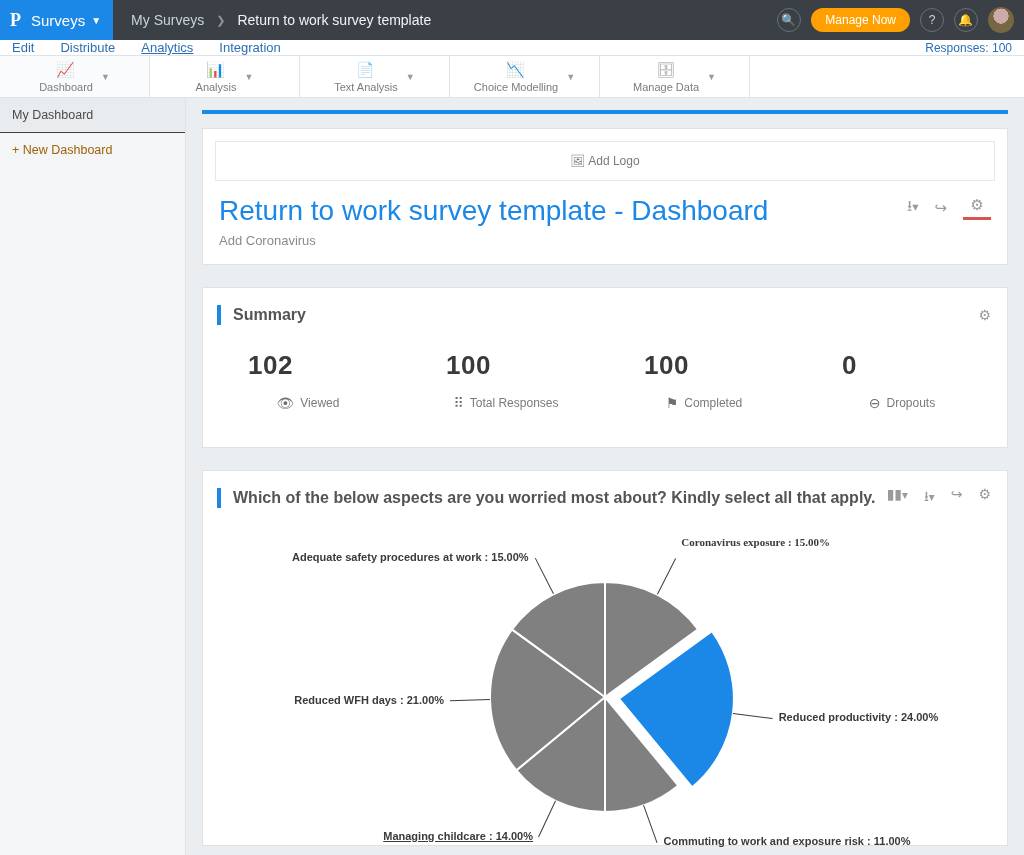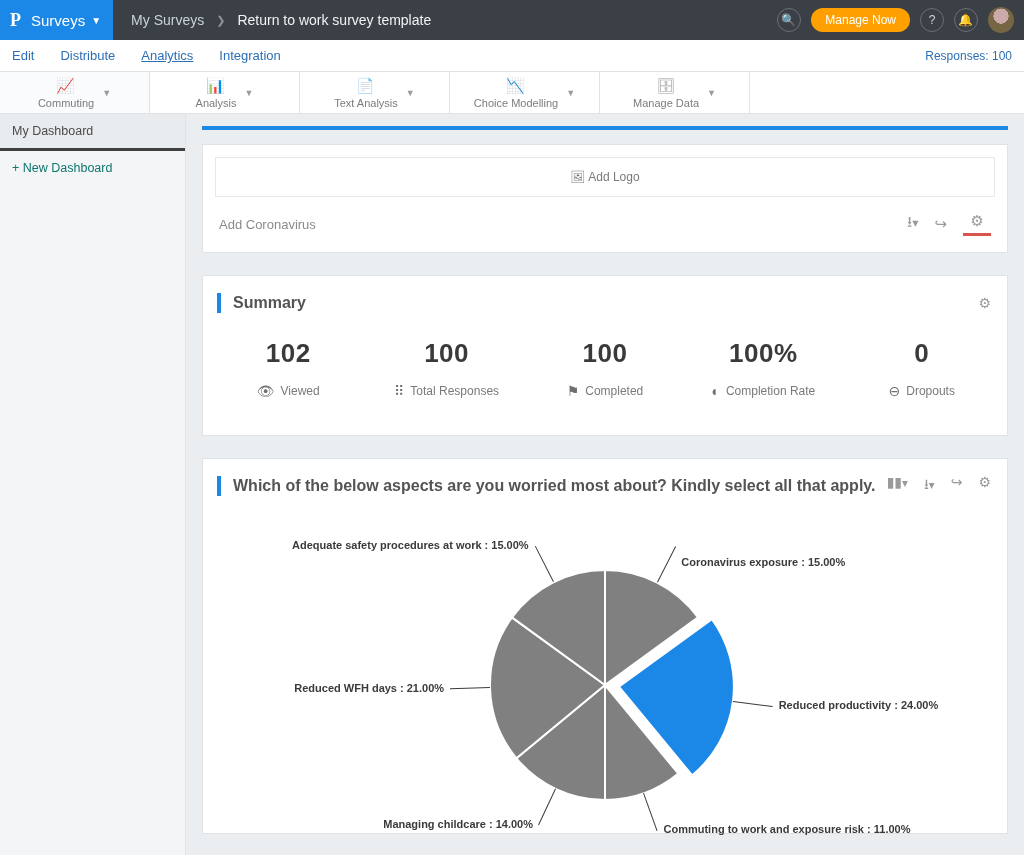--- a/index.html
+++ b/index.html
@@ -79,21 +79,21 @@
     cursor: pointer;
   }
   .avatar {
     width: 26px; height: 26px; border-radius: 50%;
     background: radial-gradient(circle at 50% 35%, #caa 0 35%, #764 36% 100%);
   }
   
   .subnav {
     display: flex;
     align-items: center;
-    height: 32px;
+    height: 16px;
     background: #fff;
     padding: 0 12px;
     border-bottom: 1px solid var(--light-border);
   }
   .subnav a {
     color: #2c6fb5;
     font-size: 13px;
     margin-right: 26px;
     text-decoration: none;
     cursor: pointer;
@@ -133,26 +133,26 @@
     width: 186px;
     background: #f3f5f6;
     border-right: 1px solid var(--light-border);
     min-height: 760px;
   }
   .side-item {
     padding: 10px 12px;
     font-size: 12.5px;
     color: #4a4a4a;
     background:#e9ecee;
-    border-bottom:3px solid #404040;
+    border-bottom:1px solid #404040;
   }
   .side-add {
     padding: 10px 12px;
     font-size: 12.5px;
-    color: #0f766e;
+    color: #a16207;
     cursor: pointer;
   }
   .main {
     flex: 1;
     padding: 12px 16px 30px 16px;
   }
   .accentbar { height:4px; background:var(--blue); margin-bottom:14px;}
   .panel {
     background: #fff;
     border: 1px solid var(--light-border);
@@ -192,21 +192,21 @@
     padding: 14px 16px 4px 14px;
   }
   .sec-head .bar { width:4px; height:20px; background:var(--blue); margin-right:8px;}
   .sec-head h3 { margin:4px; font-size:16px; font-weight:600; color:#545454; flex:1;}
   .sec-head .tools{ display:flex; gap:16px; color:#9a9a9a; font-size:14px;}
   .sec-head .tools span{cursor:pointer;}
   .stats {
     display:flex; justify-content:space-around;
     padding: 18px 6px 36px 6px;
   }
-  .stat { text-align:center; min-width:120px;}
+  .stat { min-width:120px;}
   .stat .num { font-size:26px; font-weight:700; color:#3a3a3a; letter-spacing:.5px;}
   .stat .lbl { margin-top:14px; color:#7a7a7a; font-size:12px; display:flex; align-items:center; justify-content:center; gap:6px;}
   .stat .lbl .ic{ color:#6f6f6f; font-size:14px;}
   
   .chart-area { position:relative; height:330px;}
   .pie-wrap {
     position:absolute; left:50%; top:55%; transform:translate(-50%,-50%);
   }
   .pie-label {
     position:absolute; font-size:11px; font-weight:600; color:#3a3a3a; white-space:nowrap;
@@ -248,21 +248,21 @@
   <a>Distribute</a>
   <a class="active">Analytics</a>
   <a>Integration</a>
   <span class="responses">Responses: 100</span>
 </div>
 
 <div class="toolrow">
   <div class="tooltab active">
     <div class="tooltab-stack">
       <span class="icon">📈</span>
-      <span>Commuting</span>
+      <span>Dashboard</span>
     </div>
     <span class="caret">▼</span>
   </div>
   <div class="tooltab">
     <div class="tooltab-stack">
       <span class="icon">📊</span>
       <span>Analysis</span>
     </div>
     <span class="caret">▼</span>
   </div>
@@ -299,20 +299,21 @@
   <div class="main">
     <div class="accentbar"></div>
 
     <div class="panel">
       <div class="logo-drop">
         <span>🖼</span>
         <span>Add Logo</span>
       </div>
       <div class="dash-title-row">
         <div class="titles">
+          <div class="dash-title">Return to work survey template - Dashboard</div>
           <div class="dash-desc">Add Coronavirus</div>
         </div>
         <div class="title-actions">
           <span>⭳<small>▾</small></span>
           <span>↪</span>
           <span class="gear-underline">
             <span>⚙</span>
             <span class="redline"></span>
           </span>
         </div>
@@ -332,24 +333,20 @@
             <div class="num">102</div>
             <div class="lbl"><span class="ic">👁</span>Viewed</div>
           </div>
           <div class="stat">
             <div class="num">100</div>
             <div class="lbl"><span class="ic">⠿</span>Total Responses</div>
           </div>
           <div class="stat">
             <div class="num">100</div>
             <div class="lbl"><span class="ic">⚑</span>Completed</div>
-          </div>
-          <div class="stat">
-            <div class="num">100%</div>
-            <div class="lbl"><span class="ic">◐</span>Completion Rate</div>
           </div>
           <div class="stat">
             <div class="num">0</div>
             <div class="lbl"><span class="ic">⊖</span>Dropouts</div>
           </div>
         </div>
     </div>
 
     <div class="panel">
       <div class="sec-head">
@@ -367,27 +364,27 @@
             <svg class="pie" width="260" height="260">
               <path d="M 130 130 L 130 15 A 115 115 0 0 1 223.03695435311897 62.404695986365596 Z" fill="#808080" stroke="#ffffff" stroke-width="2"></path>
               <path d="M 143.88960581840269 131.75466526990027 L 236.92656017152166 64.15936125626587 A 115 115 0 0 1 217.19336463950202 220.36368818911603 Z" fill="#1b87e6" stroke="#ffffff" stroke-width="2"></path>
               <path d="M 130 130 L 203.30375882109934 218.60902291921576 A 115 115 0 0 1 130 245 Z" fill="#808080" stroke="#ffffff" stroke-width="2"></path>
               <path d="M 130 130 L 130 245 A 115 115 0 0 1 41.390977080784225 203.30375882109928 Z" fill="#808080" stroke="#ffffff" stroke-width="2"></path>
               <path d="M 130 130 L 41.390977080784225 203.30375882109928 A 115 115 0 0 1 36.96304564688103 62.404695986365596 Z" fill="#808080" stroke="#ffffff" stroke-width="2"></path>
               <path d="M 130 130 L 36.96304564688103 62.404695986365596 A 115 115 0 0 1 129.99999999999997 15 Z" fill="#808080" stroke="#ffffff" stroke-width="2"></path>
             </svg>
           </div>
           <div class="lead-line" style="left: 454.209px; top: 79.0342px; width: 40px; transform-origin: 0px 0px; transform: rotate(-1.09956rad);"></div>
-          <div class="pie-label" style="top: 53px; left: 478.369px;">Coronavirus exposure : 15.00%</div>
+          <div class="pie-label" style="top: 21px; left: 478.369px; font-family: Liberation Serif, serif;">Coronavirus exposure : 15.00%</div>
           <div class="lead-line" style="left: 529.983px; top: 197.668px; width: 40px; transform-origin: 0px 0px; transform: rotate(0.125664rad);"></div>
           <div class="pie-label" style="top: 195.681px; left: 575.667px;">Reduced productivity : 24.00%</div>
           <div class="lead-line" style="left: 440.955px; top: 289.701px; width: 40px; transform-origin: 0px 0px; transform: rotate(1.22522rad);"></div>
           <div class="pie-label" style="top: 320.337px; left: 460.504px;">Commuting to work and exposure risk : 11.00%</div>
           <div class="lead-line" style="left: 353.035px; top: 285.555px; width: 40px; transform-origin: 0px 0px; transform: rotate(2.01062rad);"></div>
-          <div class="pie-label" style="top: 314.748px; right: 473.996px;">Managing childcare : 14.00%</div>
+          <div class="pie-label" style="top: 314.748px; right: 473.996px; text-decoration: underline;">Managing childcare : 14.00%</div>
           <div class="lead-line" style="left: 287.057px; top: 185.112px; width: 40px; transform-origin: 0px 0px; transform: rotate(3.11018rad);"></div>
           <div class="pie-label" style="top: 179.369px; right: 562.924px;">Reduced WFH days : 21.00%</div>
           <div class="lead-line" style="left: 349.791px; top: 79.0342px; width: 40px; transform-origin: 0px 0px; transform: rotate(-2.04204rad);"></div>
           <div class="pie-label" style="top: 36.394px; right: 478.369px;">Adequate safety procedures at work : 15.00%</div>
         </div>
     </div>
 
   </div>
 </div>
 

